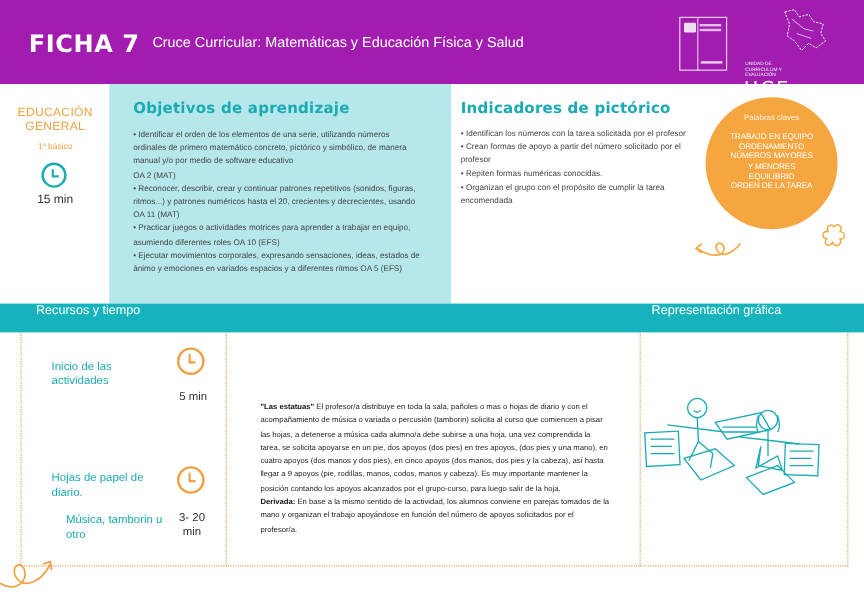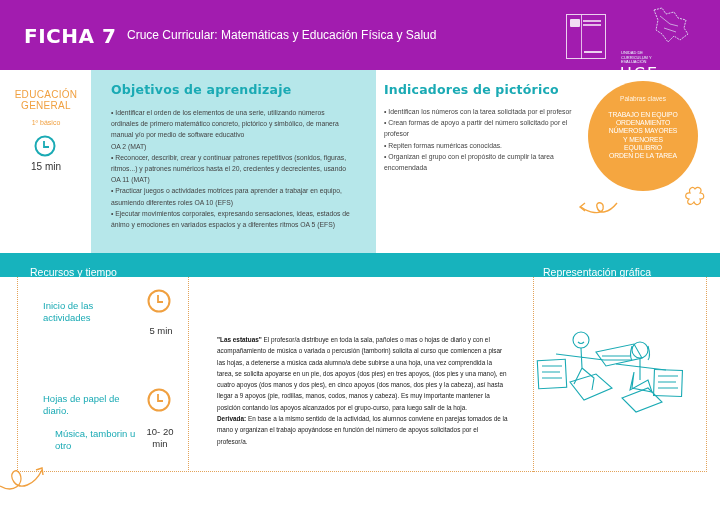--- a/index.html
+++ b/index.html
@@ -30,21 +30,21 @@
   .indicators { position: absolute; left: 384px; top: 82px; width: 200px; }
   .ind-list { margin-top: 9px; font-size: 6.8px; line-height: 11.2px; color: #444; }
 
   .keywords { position: absolute; left: 588px; top: 81px; width: 110px; height: 110px; border-radius: 50%; background: #f5a640; color: #fff; text-align: center; padding-top: 14px; }
   .kw-title { font-size: 6.5px; color: #fff4e4; margin-bottom: 9px; }
   .kw-item { font-size: 6.8px; line-height: 8.2px; color: #fff; letter-spacing: -0.1px; }
   .squiggle-r { position: absolute; left: 575px; top: 195px; width: 45px; height: 22px; }
   .flower { position: absolute; left: 683px; top: 185px; width: 24px; height: 24px; }
 
   .band { position: absolute; left: 0; top: 253px; width: 720px; height: 24px; background: #17b3bd; }
-  .band-h { position: absolute; top: 13px; font-size: 10.5px; color: #ffffff; text-align: center; }
+  .band-h { position: absolute; top: 0; font-size: 10.5px; color: #ffffff; text-align: center; }
 
   .grid-box { position: absolute; left: 17px; top: 277px; width: 690px; height: 195px; border-left: 1px dotted #e3a35a; border-right: 1px dotted #e3a35a; border-bottom: 1px dotted #e3a35a; }
   .vdiv { position: absolute; top: 277px; height: 195px; border-left: 1px dotted #e3a35a; }
 
   .res-text { position: absolute; font-size: 9.5px; line-height: 12px; color: #1aaab4; }
   .clock-orange { position: absolute; width: 24px; height: 24px; }
   .res-time { position: absolute; font-size: 9.5px; line-height: 11.5px; color: #333; text-align: center; }
 
   .activity { position: absolute; left: 217px; top: 334px; width: 292px; font-size: 6.4px; line-height: 11.3px; color: #222; }
   .activity b { font-weight: bold; color: #111; }
@@ -137,21 +137,21 @@
 </svg>
 <div class="res-time" style="left:140px; top:325px; width:42px;">5 min</div>
 
 <div class="res-text" style="left:43px; top:393px; width:90px;">Hojas de papel de diario.</div>
 <div class="res-text" style="left:55px; top:428px; width:95px;">Música, tamborin u otro</div>
 <svg class="clock-orange" style="left:147px; top:388px;" viewBox="0 0 24 24">
   <circle cx="12" cy="12" r="10.5" fill="none" stroke="#f0a040" stroke-width="2"></circle>
   <path d="M11 6 L11 13 L16 13" fill="none" stroke="#f0a040" stroke-width="1.8"></path>
 </svg>
 <div class="res-time" style="left:140px; top:426px; width:40px;">
-  <div>10- 20</div>
+  <div>3- 20</div>
   <div>min</div>
 </div>
 
 <div class="activity">
   <b>"Las estatuas"</b><span> El profesor/a distribuye en toda la sala, pañoles o mas o hojas de diario y con el acompañamiento de música o variada o percusión (tamborin) solicita al curso que comiencen a pisar las hojas, a detenerse a música cada alumno/a debe subirse a una hoja, una vez comprendida la tarea, se solicita apoyarse en un pie, dos apoyos (dos pies) en tres apoyos, (dos pies y una mano), en cuatro apoyos (dos manos y dos pies), en cinco apoyos (dos manos, dos pies y la cabeza), así hasta llegar a 9 apoyos (pie, rodillas, manos, codos, manos y cabeza). Es muy importante mantener la posición contando los apoyos alcanzados por el grupo-curso, para luego salir de la hoja.</span><br>
   <b>Derivada:</b><span> En base a la mismo sentido de la actividad, los alumnos conviene en parejas tomados de la mano y organizan el trabajo apoyándose en función del número de apoyos solicitados por el profesor/a.</span>
 </div>
 
 <svg class="illustration" viewBox="0 0 150 95">
   <g fill="none" stroke="#1aaab4" stroke-width="1.1">

